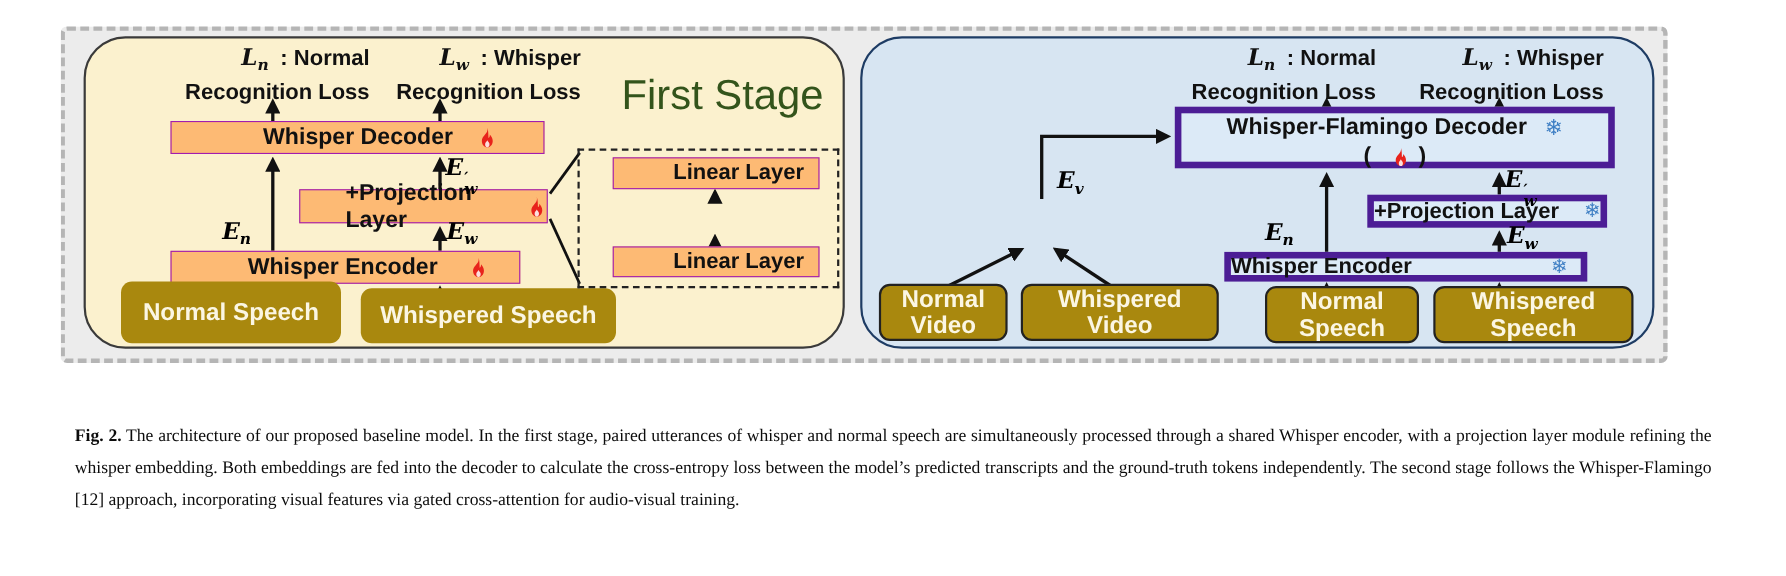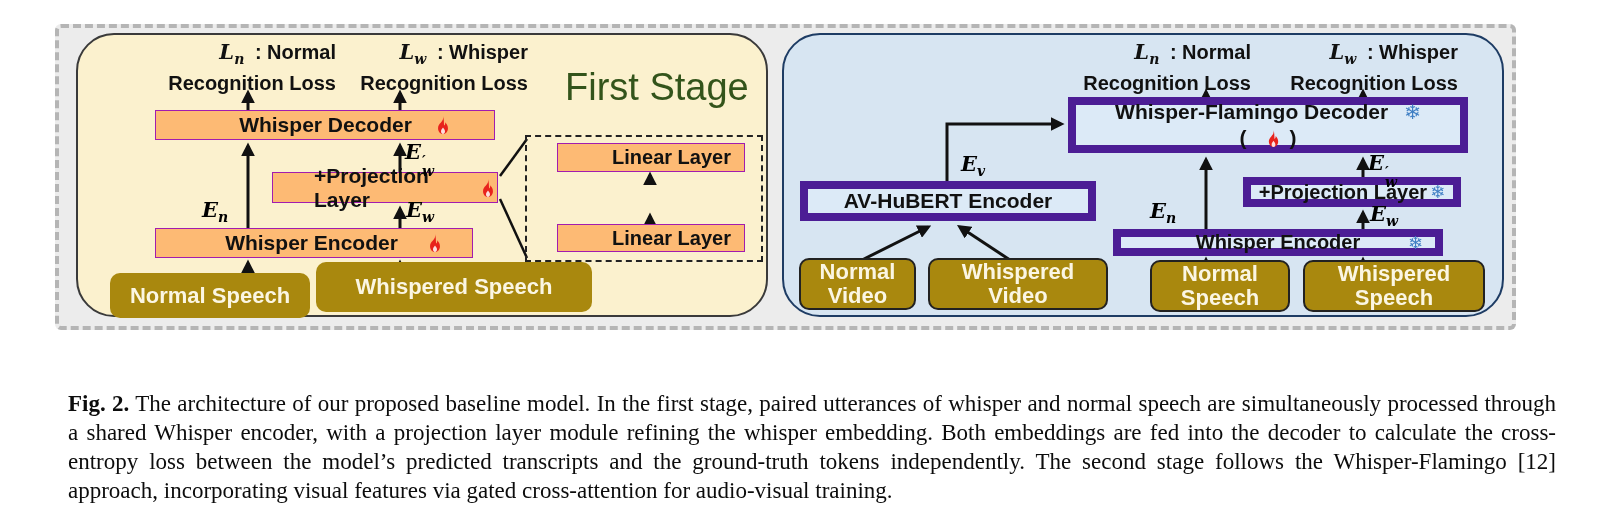--- a/index.html
+++ b/index.html
@@ -10,42 +10,42 @@
        background:#ececec;border:4px dashed #b5b5b5;border-radius:6px;box-sizing:border-box;}
   .panel{position:absolute;top:33px;height:284px;border-radius:38px;box-sizing:border-box;z-index:1;}
   .panel-first{left:76px;width:692px;background:#fbf1ce;border:2.5px solid #3a3a3a;}
   .panel-second{left:782px;width:722px;background:#d7e5f2;border:2.5px solid #1e3c64;}
   
   svg.arrows{position:absolute;left:0;top:0;width:1624px;height:340px;z-index:2;pointer-events:none;}
   
   .obox{position:absolute;z-index:3;display:flex;align-items:center;justify-content:center;
         box-sizing:border-box;font-weight:bold;color:#111;}
   .cbox{background:#fdba74;border:1px solid #a21caf;font-size:21px;padding-left:41px;}
-  .bbox{background:#dceaf7;border:8px solid #4c1d95;font-size:21px;}
+  .bbox{background:#dceaf7;border:6px solid #4c1d95;font-size:21px;justify-content:space-between;}
   .gbox{background:#a9880e;border-radius:10px;color:#fbf6e3;font-size:22px;text-align:center;
         line-height:24px;flex-direction:column;}
   .gbox.bordered{border:2px solid #222222;}
   .dashed-box{position:absolute;z-index:3;border:2.5px dashed #222;box-sizing:border-box;}
   
   .stage-title{position:absolute;z-index:3;font-size:38px;font-weight:normal;color:#33541b;white-space:nowrap;}
   .loss{position:absolute;z-index:3;text-align:right;font-weight:bold;color:#111;
         font-size:20px;line-height:24px;white-space:nowrap;}
   .math{font-family:"DejaVu Serif",serif;font-style:italic;font-weight:bold;font-size:21px;}
   .math .sb2{font-size:14px;vertical-align:-5px;}
   .stack{display:inline-flex;flex-direction:column;align-items:flex-start;vertical-align:-7px;
          line-height:10px;font-size:14px;margin-left:1px;}
   .emb{position:absolute;z-index:3;white-space:nowrap;}
   .icon.snow{font-family:"DejaVu Sans",sans-serif;font-style:normal;color:#3f7fc4;font-size:20px;
              font-weight:bold;line-height:1;}
   .icon.fire svg{display:block;}
   .two-line{line-height:26px;text-align:center;flex-direction:column;}
   .boxrow{display:flex;align-items:center;justify-content:center;}
   
   .caption{position:absolute;left:68px;top:366px;width:1488px;z-index:3;
-           font-family:"Liberation Serif",serif;font-size:23px;line-height:29px;
+           font-family:"Liberation Serif",serif;font-size:16px;line-height:29px;
            text-align:justify;color:#0c0c0c;}
   .caption b{font-weight:bold;}
 </style>
 </head>
 <body>
 
 <div class="fig">
 
   <div class="outer-frame"></div>
 
@@ -121,24 +121,24 @@
   <div class="obox cbox" style="left:155px;top:228px;width:318px;height:30px;">
     <span>Whisper Encoder</span>
     <span class="icon fire" style="margin-left:28px;">
       <svg width="18" height="20" viewBox="0 0 24 26">
           <path fill="#e8231c" d="M12 1 C13 6 10.5 8.2 8.6 10.4 C6.8 12.4 5.4 14.3 5.4 17.2 C5.4 21.6 8.4 25 12 25 C15.6 25 18.6 21.6 18.6 17.2 C18.6 13.6 16.6 11.4 15 9.4 C15.2 11.5 14.6 12.8 13.4 13.6 C13.2 9.6 13.4 5.2 12 1 Z"></path>
           <path fill="#fff" opacity="0.85" d="M12 25 C10.2 25 9 23 9.4 20.6 C9.8 18.7 11.2 17.9 12 16.2 C12.8 17.9 14.2 18.7 14.6 20.6 C15 23 13.8 25 12 25 Z"></path>
         </svg>
     </span>
   </div>
 
-  <div class="obox gbox" style="left:110px;top:273px;width:200px;height:45px;justify-content:center;">
+  <div class="obox gbox" style="left:110px;top:256px;width:200px;height:56px;justify-content:center;">
     <span>Normal Speech</span>
   </div>
-  <div class="obox gbox" style="left:316px;top:262px;width:276px;height:50px;">
+  <div class="obox gbox" style="left:328px;top:262px;width:232px;height:50px;">
     <span>Whispered Speech</span>
   </div>
 
   <div class="dashed-box" style="left:525px;top:135px;width:238px;height:127px;"></div>
   <div class="obox cbox" style="left:557px;top:143px;width:188px;height:29px;font-size:20px;">
     <span>Linear Layer</span>
   </div>
   <div class="obox cbox" style="left:557px;top:224px;width:188px;height:28px;font-size:20px;">
     <span>Linear Layer</span>
   </div>
@@ -178,23 +178,20 @@
       <span class="icon fire" style="margin:0 8px;">
         <svg width="17" height="19" viewBox="0 0 24 26">
             <path fill="#e8231c" d="M12 1 C13 6 10.5 8.2 8.6 10.4 C6.8 12.4 5.4 14.3 5.4 17.2 C5.4 21.6 8.4 25 12 25 C15.6 25 18.6 21.6 18.6 17.2 C18.6 13.6 16.6 11.4 15 9.4 C15.2 11.5 14.6 12.8 13.4 13.6 C13.2 9.6 13.4 5.2 12 1 Z"></path>
             <path fill="#fff" opacity="0.85" d="M12 25 C10.2 25 9 23 9.4 20.6 C9.8 18.7 11.2 17.9 12 16.2 C12.8 17.9 14.2 18.7 14.6 20.6 C15 23 13.8 25 12 25 Z"></path>
           </svg>
       </span>
       <span>)</span>
     </div>
   </div>
 
-  <div class="obox bbox" style="left:800px;top:181px;width:296px;height:40px;">
-    <span>AV-HuBERT Encoder</span>
-  </div>
 
   <div class="obox bbox" style="left:1243px;top:177px;width:218px;height:30px;font-size:20px;">
     <span>+Projection Layer</span>
     <span class="icon snow" style="margin-left:3px;font-size:18px;">❄</span>
   </div>
 
   <div class="obox bbox" style="left:1113px;top:229px;width:330px;height:27px;font-size:20px;">
     <span>Whisper Encoder</span>
     <span class="icon snow" style="position:absolute;right:12px;font-size:18px;">❄</span>
   </div>

